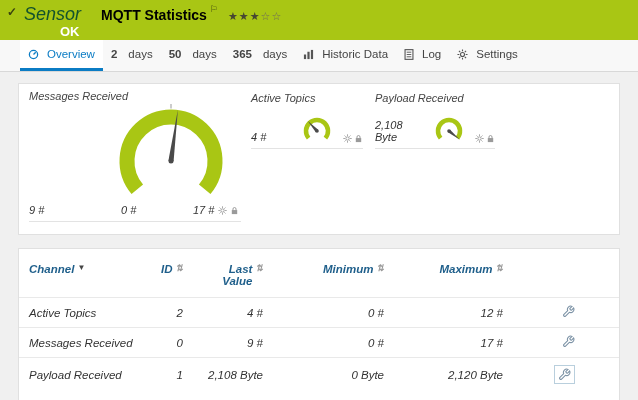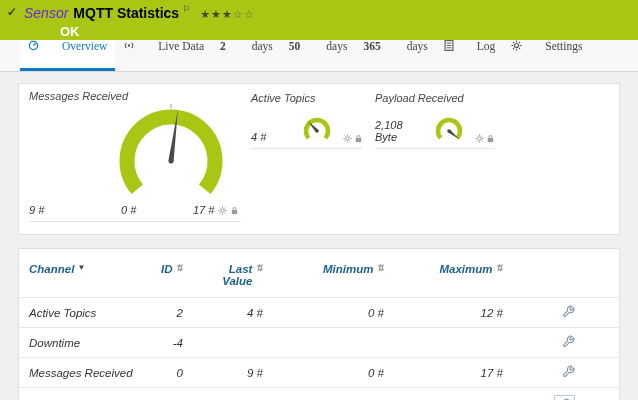--- a/index.html
+++ b/index.html
@@ -3,32 +3,32 @@
 <meta charset="utf-8">
 <style>
   html,body{margin:0;padding:0;background:#e9e9e9;}
   .page{width:638px;height:400px;position:relative;overflow:hidden;background:#f0f0f0;
         font-family:"Liberation Sans", sans-serif;-webkit-font-smoothing:antialiased;}
 
   
   .topbar{position:relative;height:40px;background:#a9c614;}
   .check{position:absolute;left:7px;top:5px;font-size:12px;font-weight:bold;color:#3a430f;}
   .title-row{position:absolute;left:24px;top:4px;white-space:nowrap;}
-  .kind{font-style:italic;font-size:14px;color:#6d28d9;margin-right:5px;}
+  .kind{font-style:italic;font-size:18px;color:#14532d;margin-right:20px;}
   .s-title{font-size:14px;font-weight:bold;color:#000000;}
   .flag{font-size:9px;color:#3a430f;vertical-align:top;margin-left:3px;}
   .stars{margin-left:10px;font-size:11px;color:#474732;letter-spacing:1px;}
   .stars .empty{color:#6d6d58;}
   .status{position:absolute;left:60px;top:24px;font-size:13px;font-weight:bold;color:#ffffff;}
 
   
   .tabs{display:flex;height:31px;background:#f8f8f8;border-bottom:1px solid #d8d8d8;
         padding-left:20px;font-size:11.5px;color:#444;align-items:stretch;}
-  .tab{display:flex;align-items:flex-start;gap:23px;padding:0 8px;border-bottom:3px solid transparent;
-       white-space:nowrap;cursor:pointer;font-family:Liberation Serif, serif;}
+  .tab{display:flex;align-items:center;gap:8px;padding:0 8px;border-bottom:3px solid transparent;
+       white-space:nowrap;cursor:pointer;}
   .tab.active{color:#0b7cc4;border-bottom-color:#0b7cc4;background:#fff;}
   .tab .num{font-weight:bold;margin-right:3px;}
   .ticon{flex:0 0 auto;}
 
   
   .content{padding:11px 18px;}
   .card{background:#fff;border:1px solid #e0e0e0;box-sizing:border-box;font-style:italic;}
   .gauge-card{position:relative;height:152px;margin-bottom:13px;}
   .table-card{height:170px;padding-top:4px;}
 
@@ -81,37 +81,38 @@
 
   <nav class="tabs">
     <div class="tab active">
       <svg class="ticon" width="11" height="11" viewBox="0 0 12 12">
           <circle cx="6" cy="6" r="4.5" fill="none" stroke="#0b7cc4" stroke-width="1.4"></circle>
           <path d="M6 6 L8.4 3.6" stroke="#0b7cc4" stroke-width="1.4"></path>
         </svg>
       <span>Overview</span>
     </div>
     <div class="tab">
-      <svg class="ticon" width="12" height="11" viewBox="0 0 12 12">
-          <circle cx="6" cy="6" r="1.3" fill="#555"></circle>
-          <path d="M3.2 8.8a4 4 0 0 1 0-5.6M8.8 3.2a4 4 0 0 1 0 5.6" fill="none" stroke="#555" stroke-width="1.1"></path>
-        </svg>
-      <span>Live Data</span>
-    </div>
-    <div class="tab">
       <span class="num">2</span>
         <span>days</span>
     </div>
     <div class="tab">
       <span class="num">50</span>
         <span>days</span>
     </div>
     <div class="tab">
       <span class="num">365</span>
         <span>days</span>
+    </div>
+    <div class="tab">
+      <svg class="ticon" width="11" height="11" viewBox="0 0 12 12">
+          <rect x="1" y="6" width="2.4" height="5" fill="#555"></rect>
+          <rect x="4.8" y="3" width="2.4" height="8" fill="#555"></rect>
+          <rect x="8.6" y="1" width="2.4" height="10" fill="#555"></rect>
+        </svg>
+      <span>Historic Data</span>
     </div>
     <div class="tab">
       <svg class="ticon" width="10" height="11" viewBox="0 0 10 12">
           <rect x="0.7" y="0.7" width="8.6" height="10.6" fill="none" stroke="#555" stroke-width="1.2"></rect>
           <path d="M2.5 3.5h5M2.5 6h5M2.5 8.5h5" stroke="#555" stroke-width="1"></path>
         </svg>
       <span>Log</span>
     </div>
     <div class="tab">
       <svg class="ticon" width="11" height="11" viewBox="0 0 12 12">
@@ -230,30 +231,20 @@
             <td class="cell-channel">Active Topics</td>
             <td>2</td>
             <td>4 #</td>
             <td>0 #</td>
             <td>12 #</td>
             <td class="icon-cell"><span class="wrench"><svg width="13" height="13" viewBox="0 0 24 24" fill="none" stroke="#7d93a6" stroke-width="2">
                     <path d="M14.7 6.3a1 1 0 0 0 0 1.4l1.6 1.6a1 1 0 0 0 1.4 0l3.77-3.77a6 6 0 0 1-7.94 7.94l-6.91 6.91a2.12 2.12 0 0 1-3-3l6.91-6.91a6 6 0 0 1 7.94-7.94l-3.76 3.76z"></path>
                   </svg></span></td>
           </tr>
           <tr>
-            <td class="cell-channel">Downtime</td>
-            <td>-4</td>
-            <td></td>
-            <td></td>
-            <td></td>
-            <td class="icon-cell"><span class="wrench"><svg width="13" height="13" viewBox="0 0 24 24" fill="none" stroke="#7d93a6" stroke-width="2">
-                    <path d="M14.7 6.3a1 1 0 0 0 0 1.4l1.6 1.6a1 1 0 0 0 1.4 0l3.77-3.77a6 6 0 0 1-7.94 7.94l-6.91 6.91a2.12 2.12 0 0 1-3-3l6.91-6.91a6 6 0 0 1 7.94-7.94l-3.76 3.76z"></path>
-                  </svg></span></td>
-          </tr>
-          <tr>
             <td class="cell-channel">Messages Received</td>
             <td>0</td>
             <td>9 #</td>
             <td>0 #</td>
             <td>17 #</td>
             <td class="icon-cell"><span class="wrench"><svg width="13" height="13" viewBox="0 0 24 24" fill="none" stroke="#7d93a6" stroke-width="2">
                     <path d="M14.7 6.3a1 1 0 0 0 0 1.4l1.6 1.6a1 1 0 0 0 1.4 0l3.77-3.77a6 6 0 0 1-7.94 7.94l-6.91 6.91a2.12 2.12 0 0 1-3-3l6.91-6.91a6 6 0 0 1 7.94-7.94l-3.76 3.76z"></path>
                   </svg></span></td>
           </tr>
           <tr>

